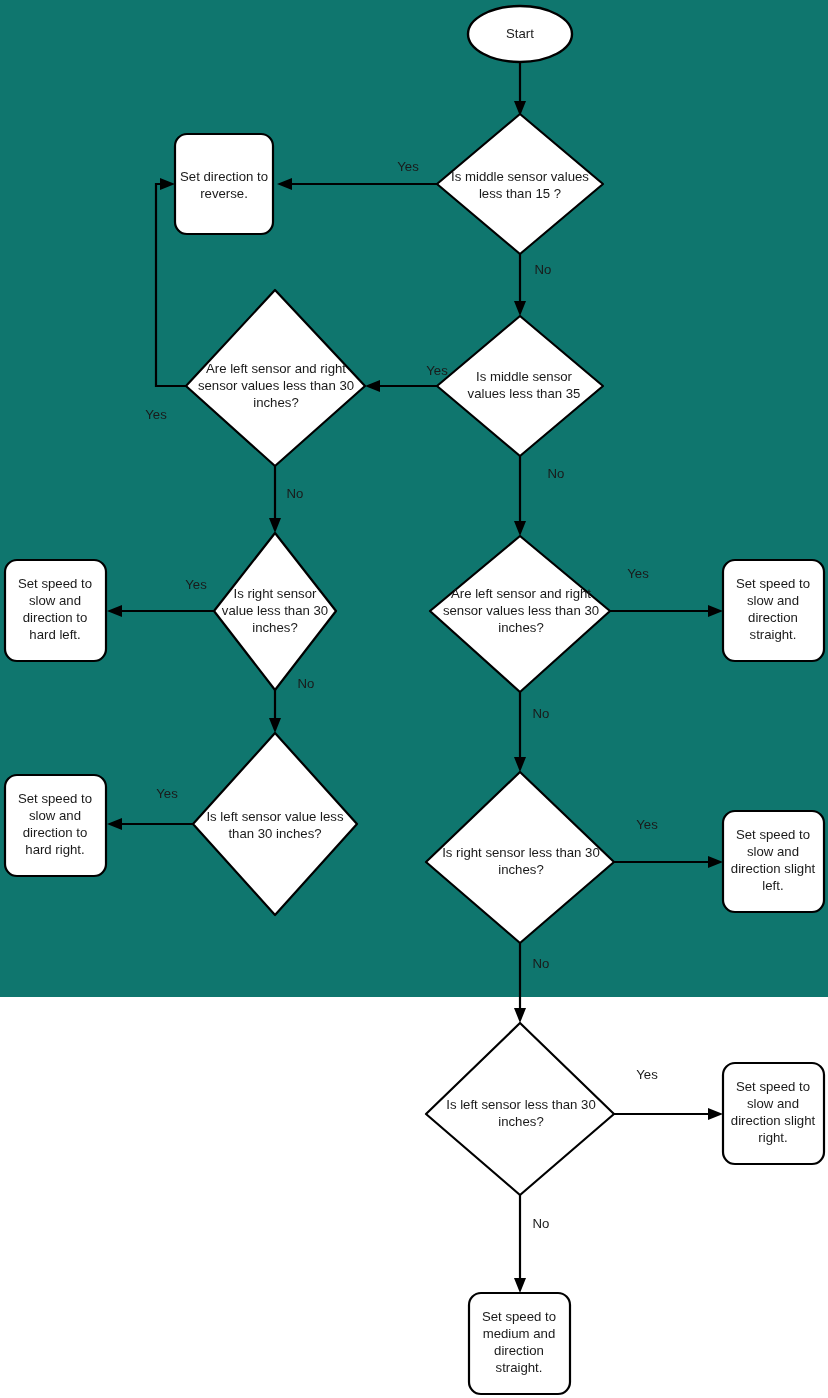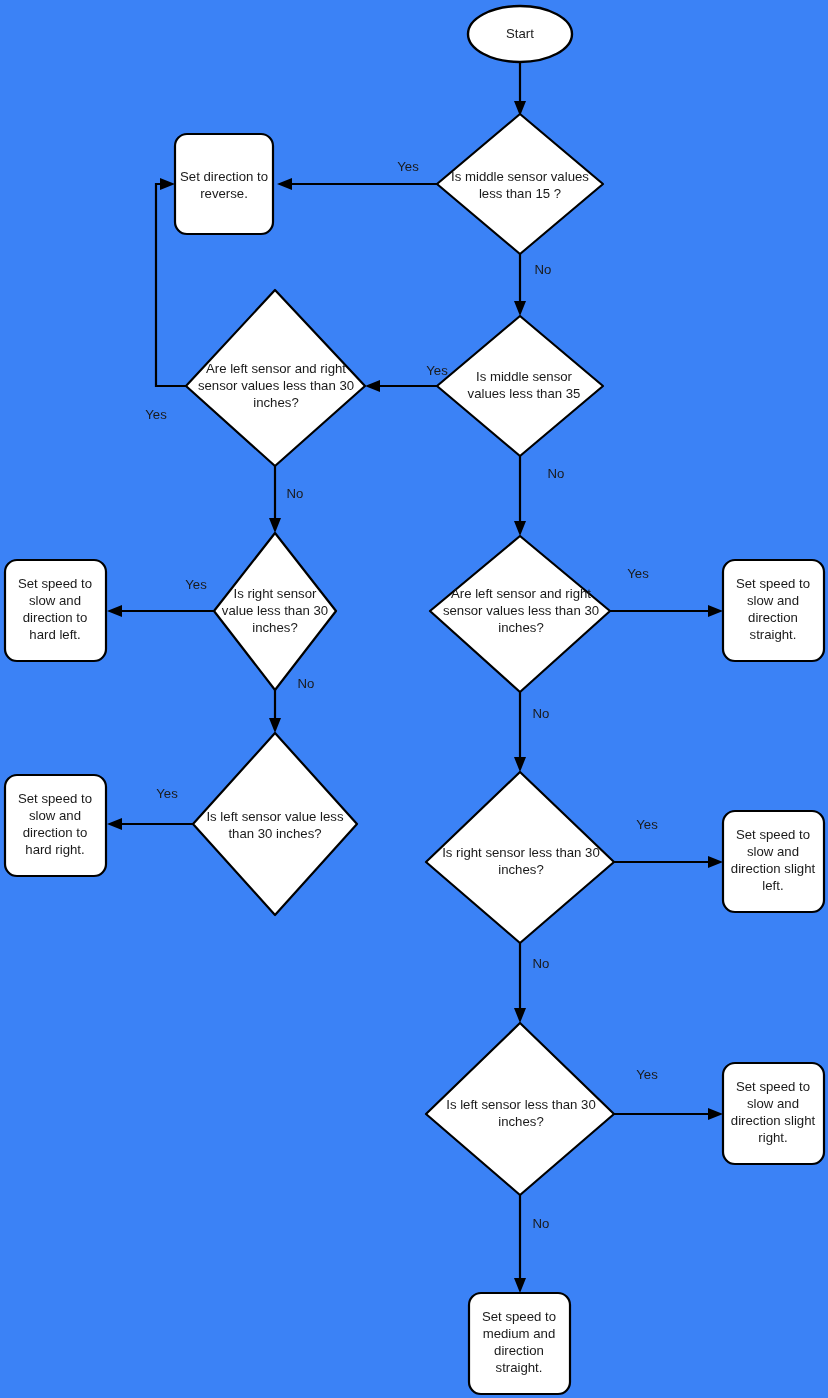--- a/index.html
+++ b/index.html
@@ -9,22 +9,22 @@
   }
   body {
     width: 828px;
     height: 1398px;
     font-family: "Liberation Sans", sans-serif;
     overflow: hidden;
   }
   #flowchart-root {
     position: relative;
     width: 828px;
-    height: 1398px;
-    background: #3b82f6;
+    height: 997px;
+    background: #0f766e;
   }
   svg.chart-canvas {
     position: absolute;
     top: 0;
     left: 0;
     width: 828px;
     height: 1398px;
     display: block;
   }
   .node-shape {

